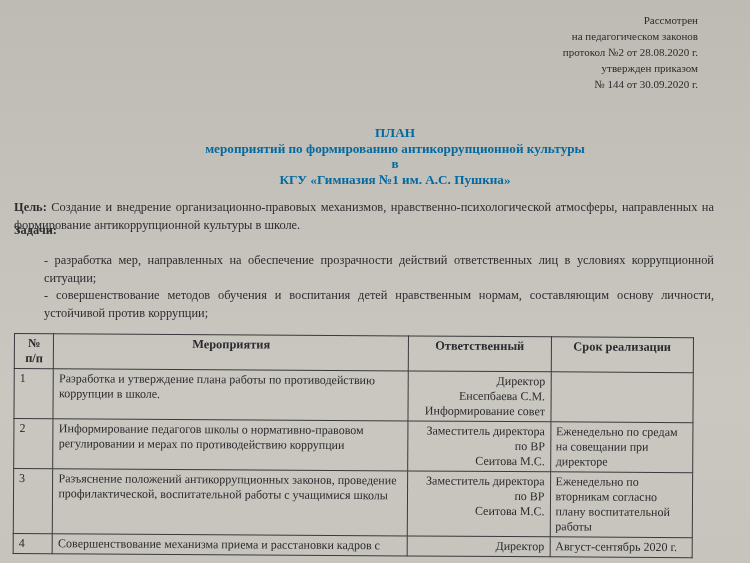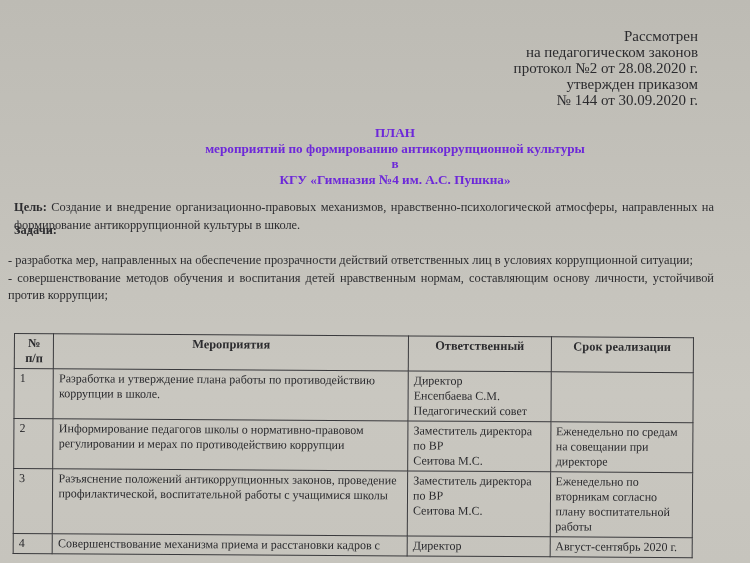--- a/index.html
+++ b/index.html
@@ -18,36 +18,36 @@
     .page {
       position: absolute;
       left: 0;
       top: 0;
       width: 750px;
       height: 563px;
     }
     .approval {
       position: absolute;
       right: 52px;
-      top: 28px;
+      top: 12px;
       text-align: right;
-      font-size: 15px;
+      font-size: 11px;
       line-height: 16px;
       color: #2b2b2e;
     }
     .title-block {
       position: absolute;
       left: 200px;
       top: 125px;
       width: 390px;
       text-align: center;
       font-weight: bold;
       font-size: 13.2px;
       line-height: 15.5px;
-      color: #6d28d9;
+      color: #0369a1;
     }
     .goal {
       position: absolute;
       left: 14px;
       top: 199px;
       width: 700px;
       font-size: 12.4px;
       line-height: 17.5px;
       text-align: justify;
       color: #2d2d30;
@@ -65,21 +65,21 @@
     .tasks {
       position: absolute;
       left: 8px;
       top: 252px;
       width: 706px;
       font-size: 12.4px;
       line-height: 17.5px;
       color: #2d2d30;
     }
     .tasks .task { text-align: justify; }
-    .tasks .task.j { text-align-last: left; }
+    .tasks .task.j { text-align-last: left; margin-left: 36px; }
     table.plan {
       position: absolute;
       left: 14px;
       top: 333px;
       width: 680px;
       border-collapse: collapse;
       font-size: 12px;
       line-height: 15px;
       color: #2c2c2f;
       transform: rotate(0.35deg);
@@ -93,21 +93,21 @@
     table.plan th {
       font-weight: bold;
       text-align: center;
       font-size: 12.4px;
       height: 26px;
     }
     .col-num { width: 28px; }
     .col-event { width: 340px; }
     .col-resp { width: 130px; text-align: center; }
     .col-term { width: 130px; }
-    td.resp { text-align: left; }
+    td.resp { text-align: right; }
     td.num { padding-left: 4px; }
     .row-1 td { height: 43px; }
     .row-2 td { height: 45px; }
     .row-3 td { height: 58px; }
     .row-4 td { height: 14px; }
   </style>
 </head>
 <body>
 
 <div class="page">
@@ -116,21 +116,21 @@
     <div>Рассмотрен</div>
     <div>на педагогическом законов</div>
     <div>протокол №2 от 28.08.2020 г.</div>
     <div>утвержден приказом</div>
     <div>№ 144 от 30.09.2020 г.</div>
   </div>
 
   <div class="title-block">
     <div>ПЛАН</div>
     <div>мероприятий по формированию антикоррупционной культуры в</div>
-    <div>КГУ «Гимназия №4  им. А.С. Пушкна»</div>
+    <div>КГУ «Гимназия №1  им. А.С. Пушкна»</div>
   </div>
 
   <div class="goal">
     <span class="label">Цель:</span>
     <span>Создание и внедрение организационно-правовых механизмов, нравственно-психологической атмосферы, направленных на формирование антикоррупционной культуры в школе.</span>
   </div>
 
   <div class="tasks-title">Задачи:</div>
 
   <div class="tasks">
@@ -150,21 +150,21 @@
         <th class="col-term">Срок реализации</th>
       </tr>
     </thead>
     <tbody>
       <tr class="row-1">
         <td class="num">1</td>
         <td>Разработка и утверждение плана работы по противодействию коррупции в школе.</td>
         <td class="resp">
           <div>Директор</div>
           <div>Енсепбаева С.М.</div>
-          <div>Педагогический совет</div>
+          <div>Информирование совет</div>
         </td>
         <td></td>
       </tr>
       <tr class="row-2">
         <td class="num">2</td>
         <td>Информирование педагогов школы о нормативно-правовом регулировании и мерах по противодействию коррупции</td>
         <td class="resp">
           <div>Заместитель директора</div>
           <div>по ВР</div>
           <div>Сеитова М.С.</div>

